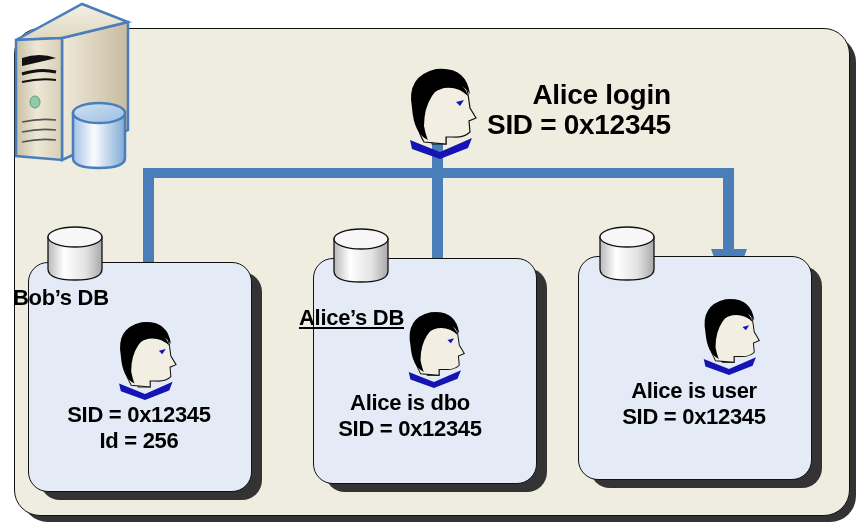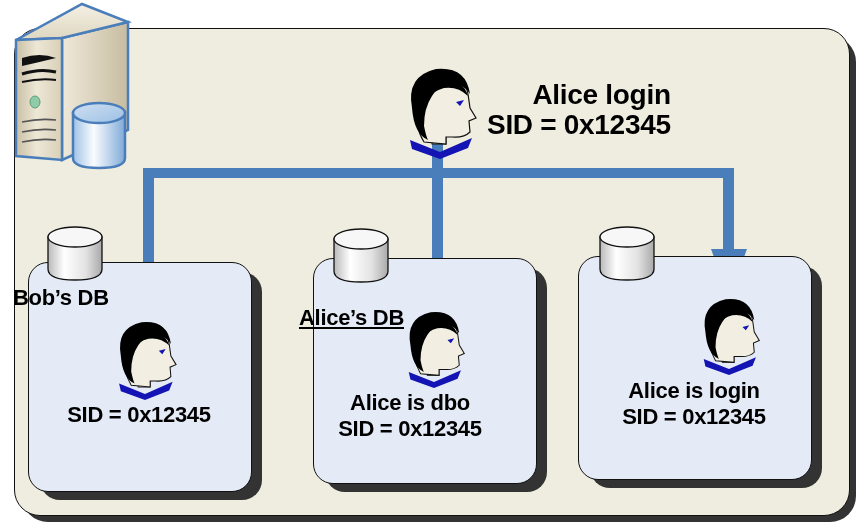--- a/index.html
+++ b/index.html
@@ -176,20 +176,21 @@
       <rect x="38" y="66" width="14" height="14" fill="#F2EFE2" stroke="#111" stroke-width="1"></rect>
       <path d="M22 34 Q24 10 46 8 Q70 8 74 30 L76 44 L82 54 L75 57 L76 68 Q70 74 58 73 L52 73 L52 80 L30 78 Q20 62 22 34 Z" fill="#F2EFE2" stroke="#111" stroke-width="1.2"></path>
       <path d="M18 44 Q12 12 42 5 Q72 2 76 30 Q70 20 58 20 Q44 22 38 32 Q30 44 30 62 Q32 72 34 76 Q20 70 18 44 Z" fill="#000000"></path>
       <path d="M30 20 Q46 10 64 18 Q72 24 74 32 Q64 22 50 24 Q38 27 33 36 Z" fill="#000000"></path>
       <polygon points="62,38 70,36 66,42" fill="#1414B4"></polygon>
     </svg>
   </div>
 
   <div class="db-text" style="left:28px;top:402px;width:222px;">
     <div>SID = 0x12345</div>
+    <div>Id = 256</div>
   </div>
 
   <div class="db-shadow" style="left:325px;top:268px;width:222px;height:224px;"></div>
   <div class="db-box" style="left:313px;top:258px;width:222px;height:224px;"></div>
 
   <div class="cyl" style="left:330px;top:226px;width:62px;height:58px;">
     <svg viewBox="0 0 62 58" width="62" height="58" xmlns="http://www.w3.org/2000/svg">
       <defs>
         <linearGradient id="gc2" x1="0" y1="0" x2="1" y2="0">
           <stop offset="0%" stop-color="#B9B9B9"></stop>
@@ -245,17 +246,17 @@
       <path d="M16 76 L46 88 L78 74 L74 84 L46 95 L18 85 Z" fill="#1414B4"></path>
       <rect x="38" y="66" width="14" height="14" fill="#F2EFE2" stroke="#111" stroke-width="1"></rect>
       <path d="M22 34 Q24 10 46 8 Q70 8 74 30 L76 44 L82 54 L75 57 L76 68 Q70 74 58 73 L52 73 L52 80 L30 78 Q20 62 22 34 Z" fill="#F2EFE2" stroke="#111" stroke-width="1.2"></path>
       <path d="M18 44 Q12 12 42 5 Q72 2 76 30 Q70 20 58 20 Q44 22 38 32 Q30 44 30 62 Q32 72 34 76 Q20 70 18 44 Z" fill="#000000"></path>
       <path d="M30 20 Q46 10 64 18 Q72 24 74 32 Q64 22 50 24 Q38 27 33 36 Z" fill="#000000"></path>
       <polygon points="62,38 70,36 66,42" fill="#1414B4"></polygon>
     </svg>
   </div>
 
   <div class="db-text" style="left:578px;top:378px;width:232px;">
-    <div>Alice is login</div>
+    <div>Alice is user</div>
     <div>SID = 0x12345</div>
   </div>
 
 </div>
 
 </body></html>

